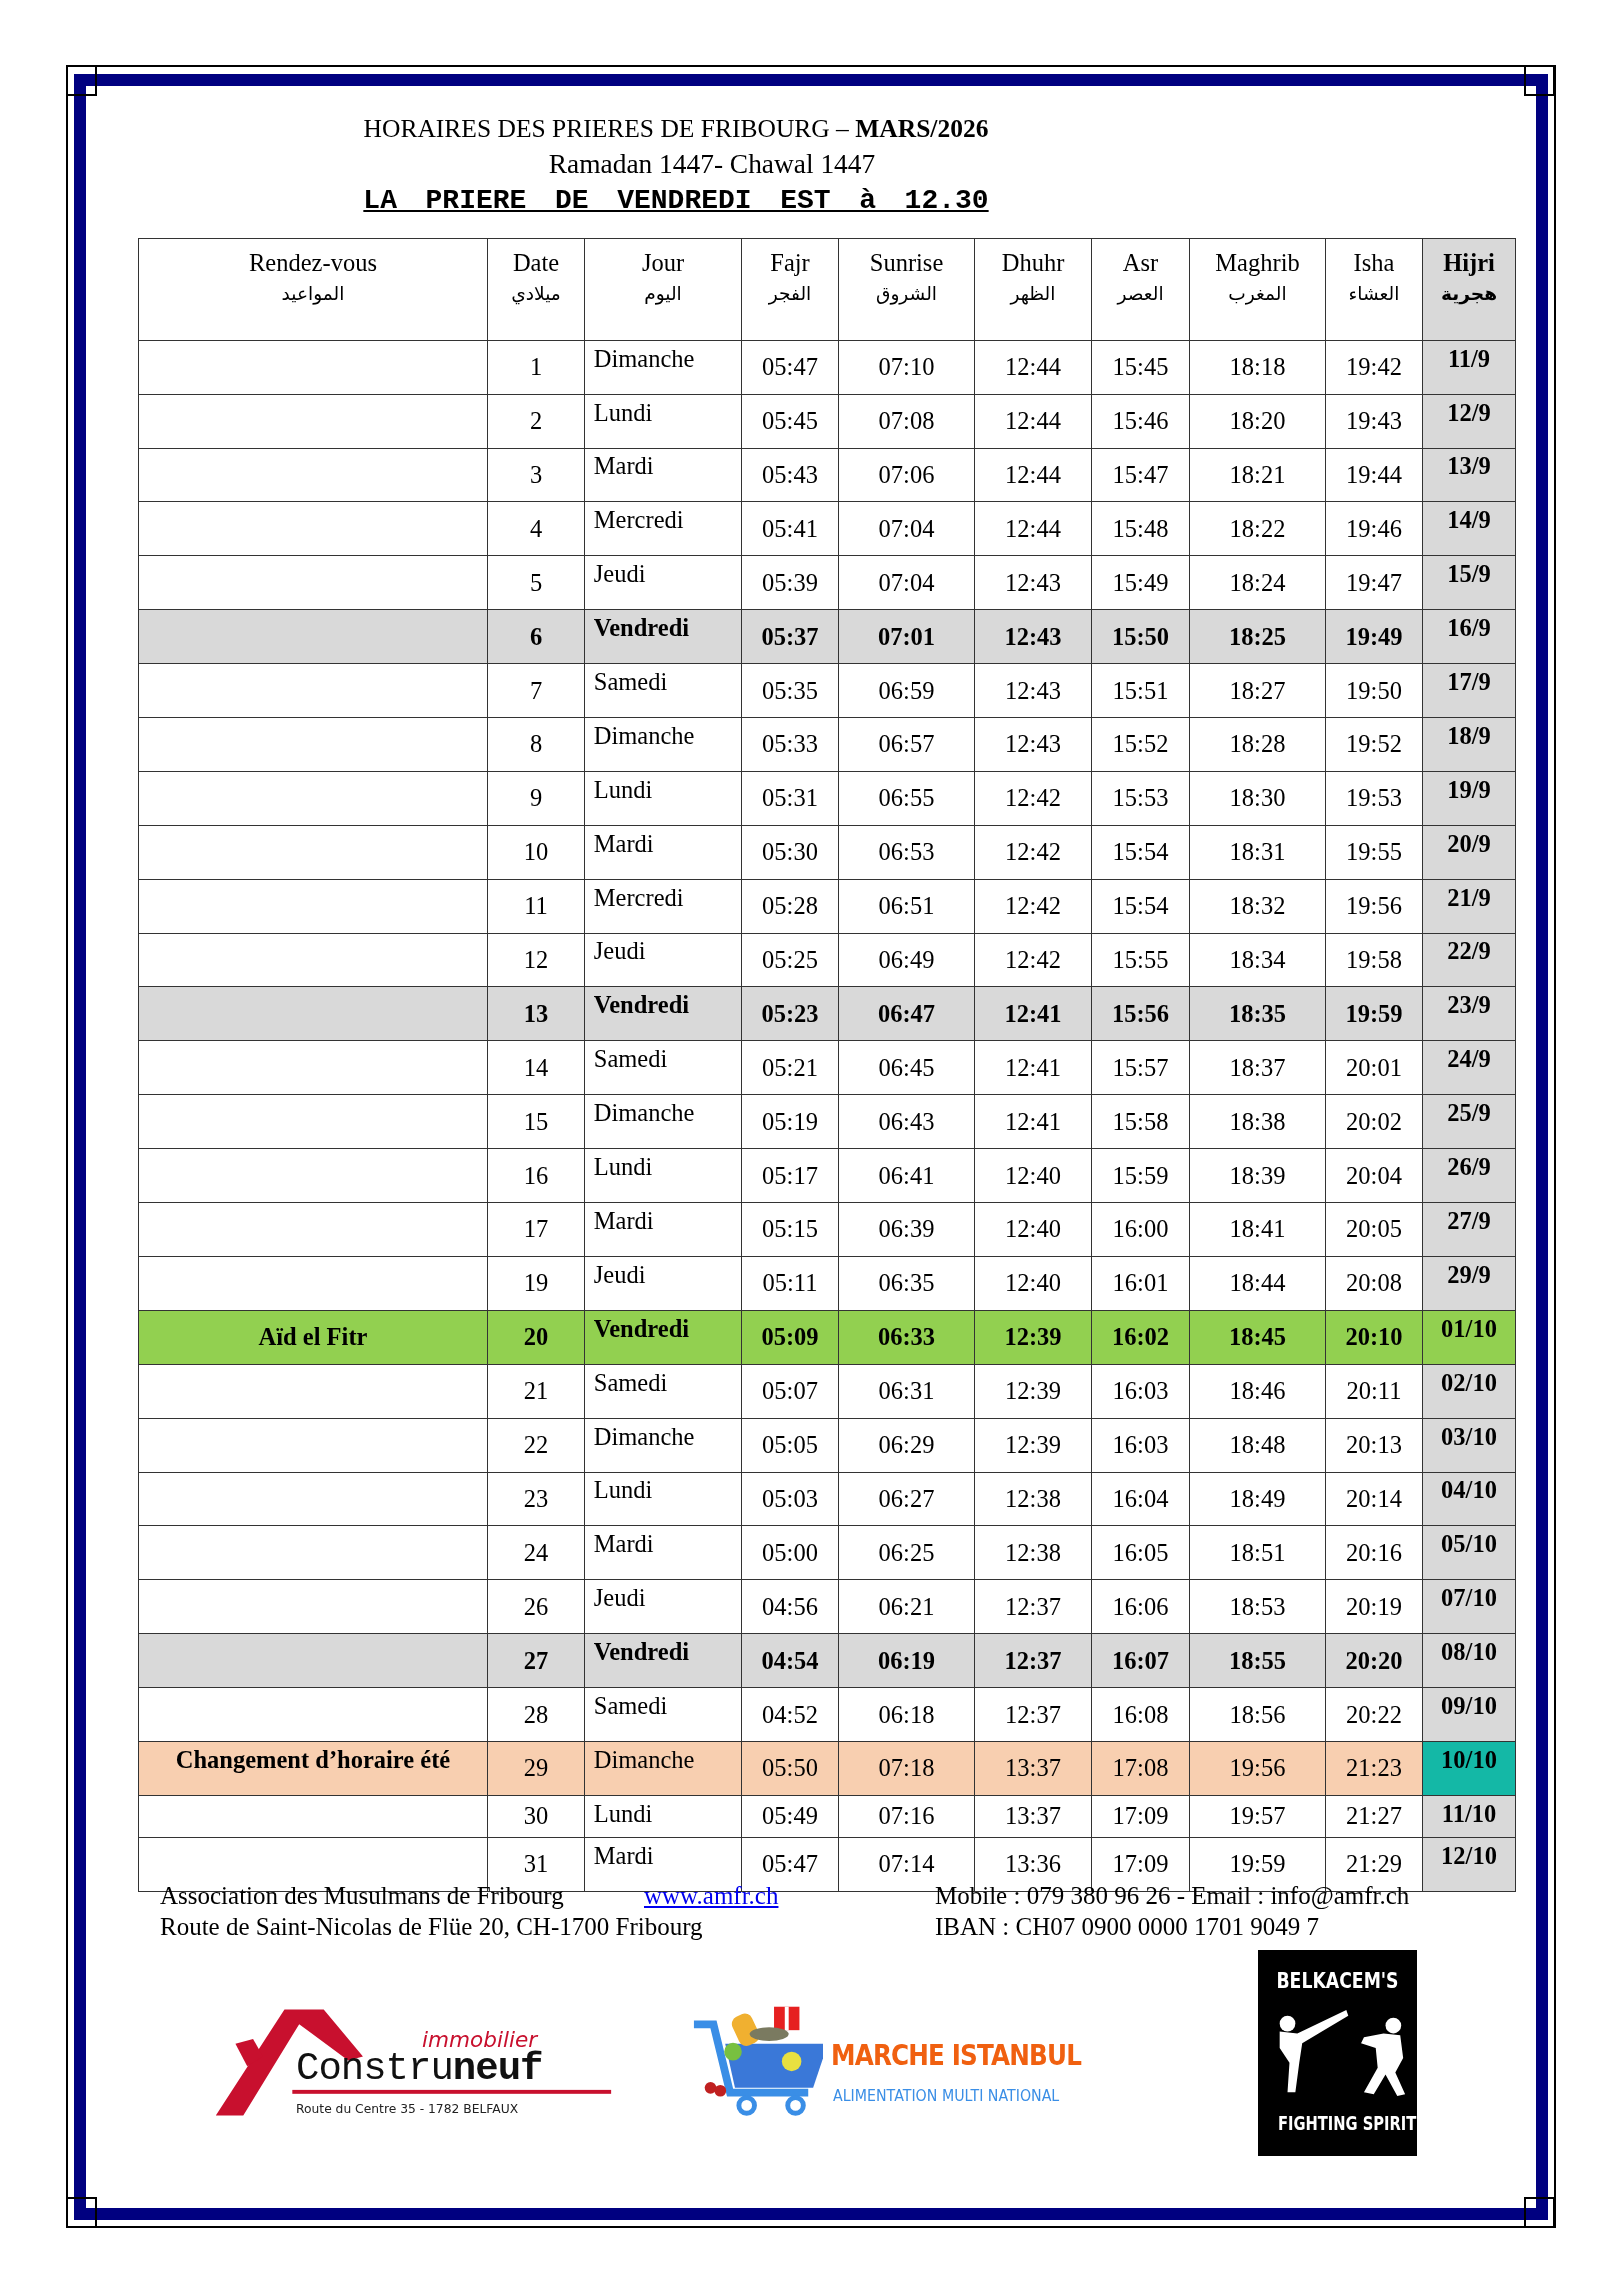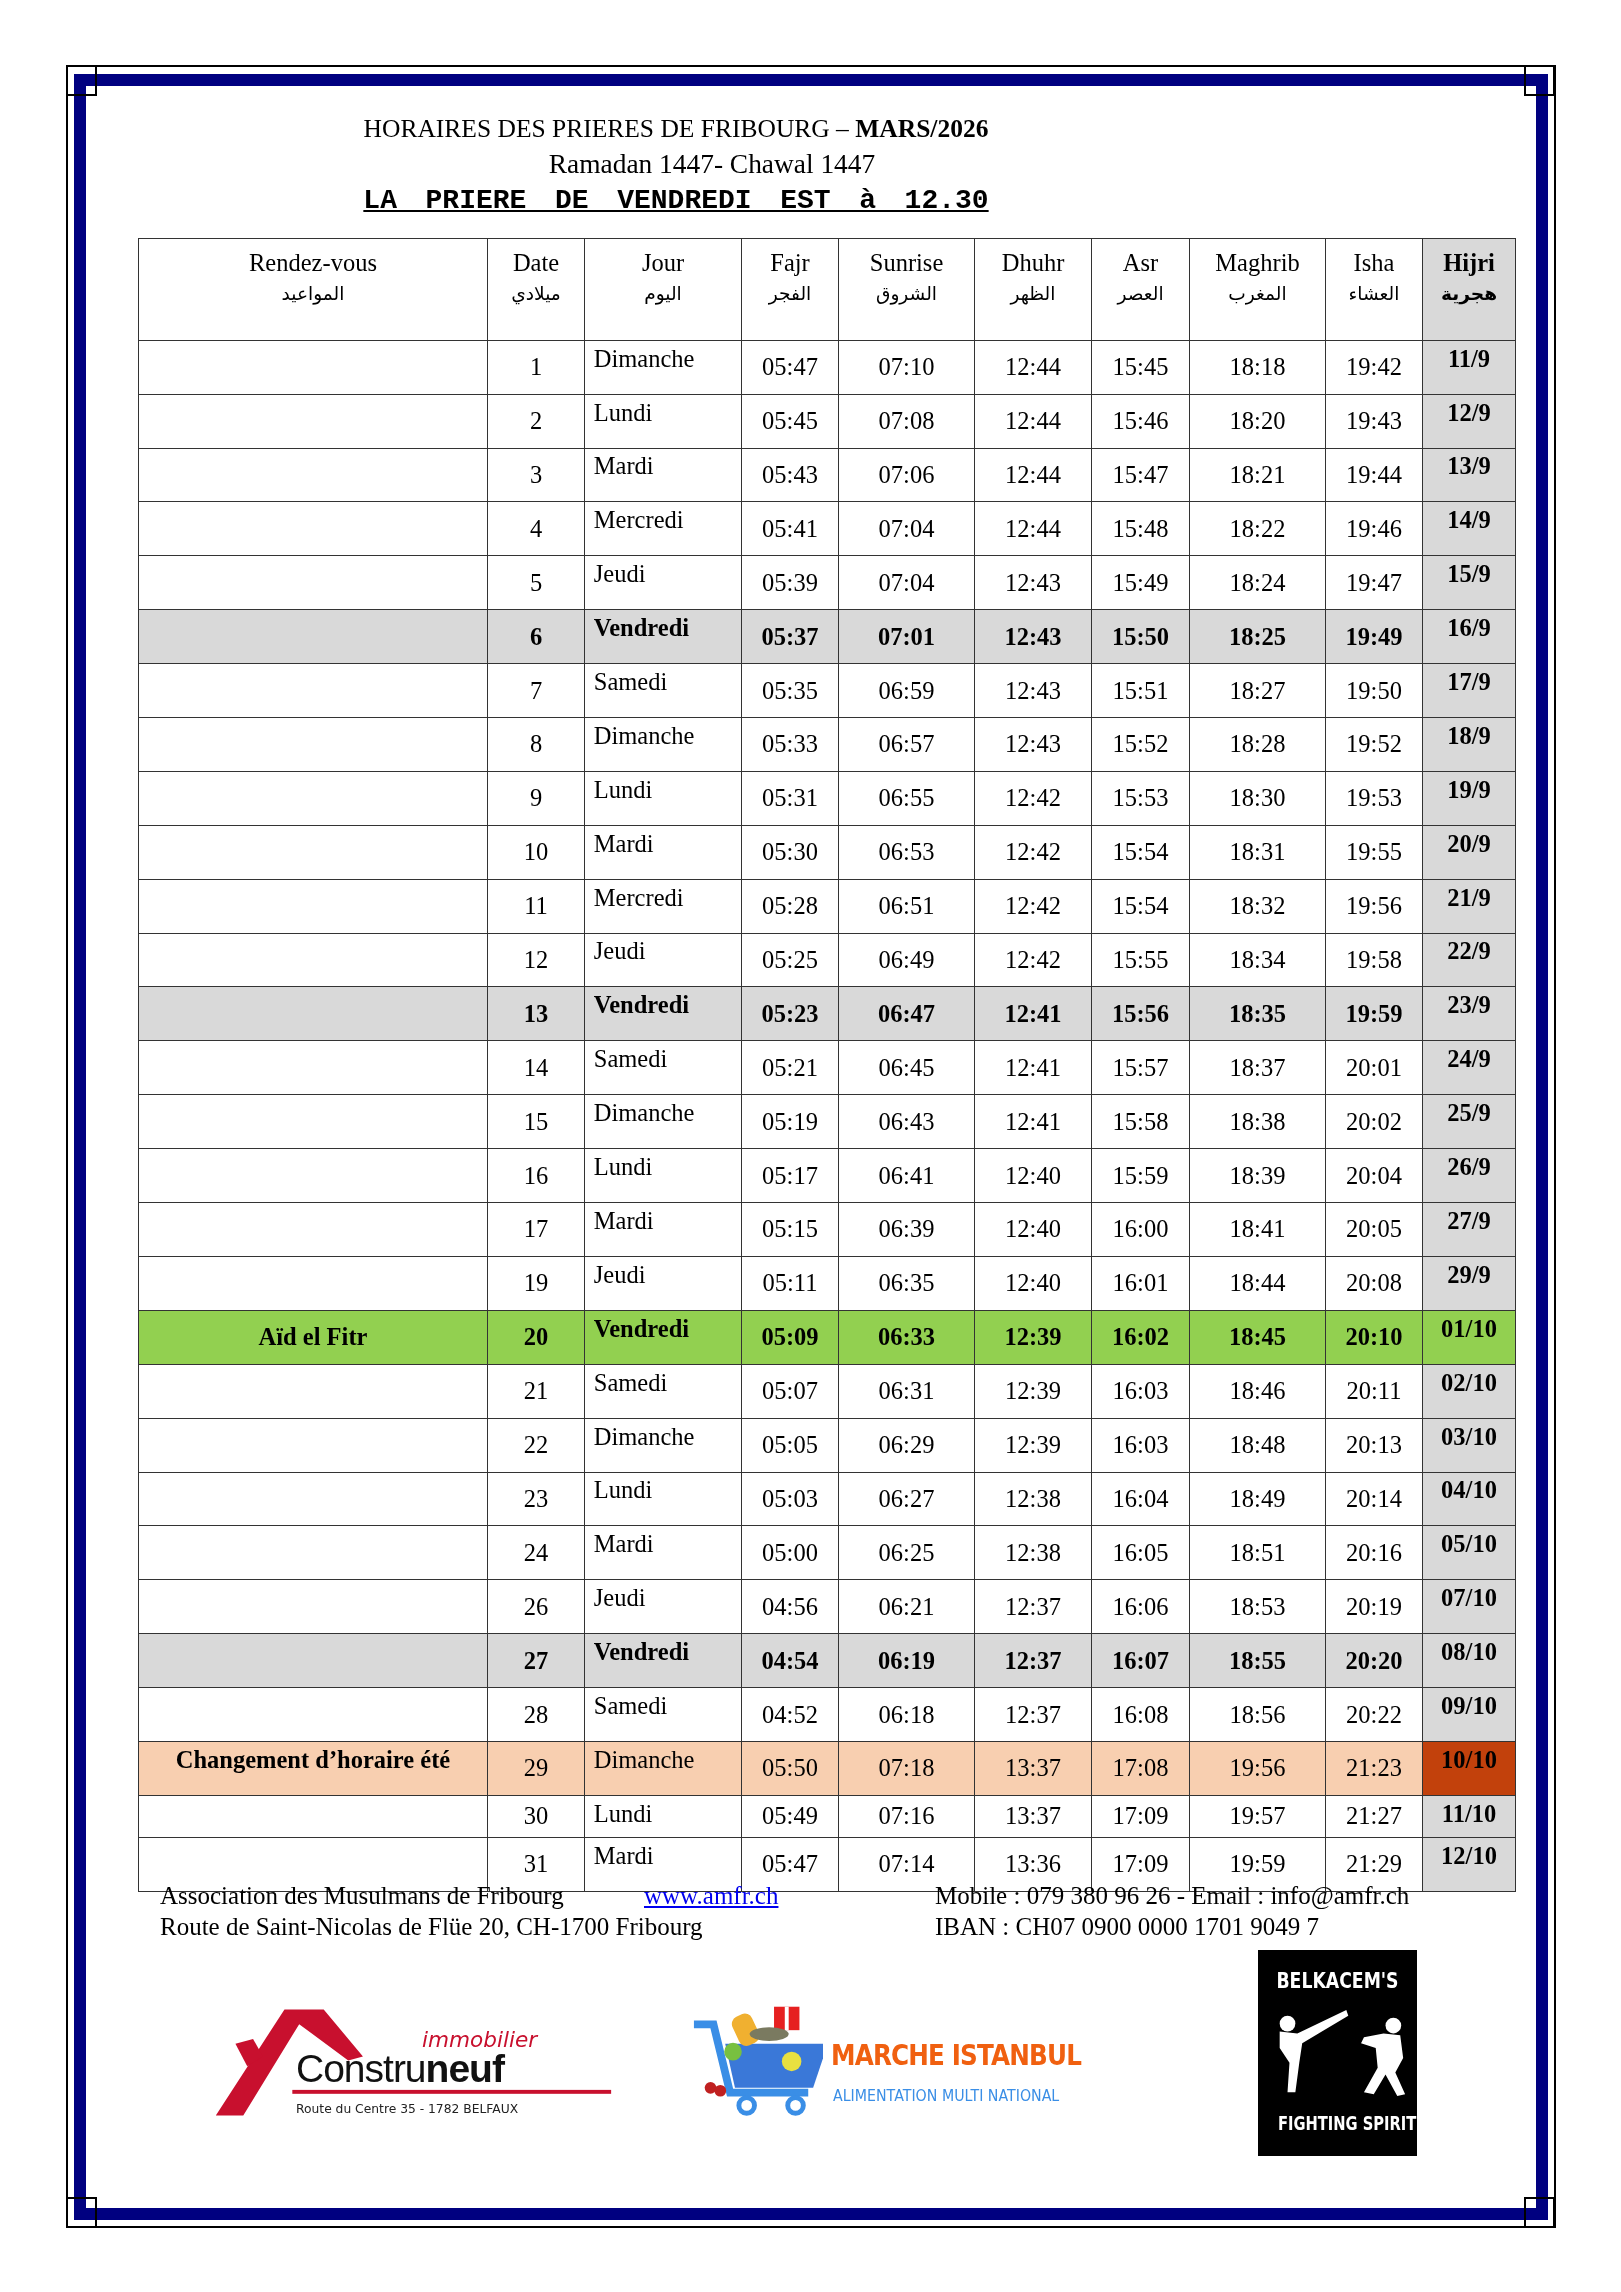--- a/index.html
+++ b/index.html
@@ -30,21 +30,21 @@
   table.prayer th.hijri .ar { font-weight: bold; }
   table.prayer tr.r td { height: 49px; }
   table.prayer td.jour { text-align: left; padding-left: 8.8px; vertical-align: top; padding-top: 3.9px; }
   table.prayer td.hij { background: #d9d9d9; font-weight: bold; vertical-align: top; padding-top: 3.9px; }
   table.prayer td.rdv { font-weight: bold; }
   table.prayer td.rdv.clip { vertical-align: top; padding-top: 3.9px; overflow: hidden; }
   tr.friday td { background: #d9d9d9; font-weight: bold; }
   tr.eid td { background: #92d050; font-weight: bold; }
   tr.eid td.hij { background: #92d050; }
   tr.dst td { background: #f8cfb0; }
-  tr.dst td.hij { background: #c2410c; }
+  tr.dst td.hij { background: #14b8a6; }
   tr.short td { height: 37px !important; }
 
   
   .foot { position: absolute; font-size: 25px; line-height: 31px; }
   .foot a { color: #0000ee; text-decoration: underline; }
   .f-left { left: 160px; top: 1880px; }
   .f-link { left: 644px; top: 1880px; }
   .f-right { left: 935px; top: 1880px; }
 
   
@@ -491,21 +491,21 @@
   <div>IBAN : CH07 0900 0000 1701 9049 7</div>
 </div>
 
 <div class="logo logo-construneuf">
   <svg width="412" height="157" viewBox="0 0 420 160">
     <polygon points="10,138 80,30 120,30 160,78 145,82 95,45 38,138" fill="#c8102e"></polygon>
     <polygon points="30,65 48,60 58,78 42,88" fill="#c8102e"></polygon>
     <rect x="88" y="112" width="325" height="4" fill="#c8102e"></rect>
   </svg>
   <div style="position:absolute;left:216px;top:47px;font-family:'DejaVu Sans',sans-serif;font-style:italic;font-size:21.6px;color:#c8102e;">immobilier</div>
-  <div style="position:absolute;left:90px;top:67px;font-family:Liberation Sans, sans-serif;font-size:39px;color:#111;letter-spacing:-1px;"><span>Constru</span><b>neuf</b></div>
+  <div style="position:absolute;left:90px;top:67px;font-family:Liberation Mono, monospace;font-size:39px;color:#111;letter-spacing:-1px;"><span>Constru</span><b>neuf</b></div>
   <div style="position:absolute;left:90px;top:122px;font-family:'DejaVu Sans',sans-serif;font-size:12.3px;color:#222;">Route du Centre 35 - 1782 BELFAUX</div>
 </div>
 
 <div class="logo logo-marche">
   <svg width="137" height="127" viewBox="0 0 140 130" style="position:absolute;left:0;top:0;">
     <path d="M8,30 L28,30 L45,100 L125,100" stroke="#3a8ee6" stroke-width="8" fill="none"></path>
     <polygon points="40,50 145,50 130,95 50,95" fill="#3a78d8"></polygon>
     <rect x="50" y="20" width="22" height="32" rx="8" fill="#f0b030" transform="rotate(-25 60 36)"></rect>
     <rect x="90" y="12" width="26" height="24" fill="#e62020"></rect>
     <rect x="101" y="12" width="4" height="24" fill="#fff"></rect>

